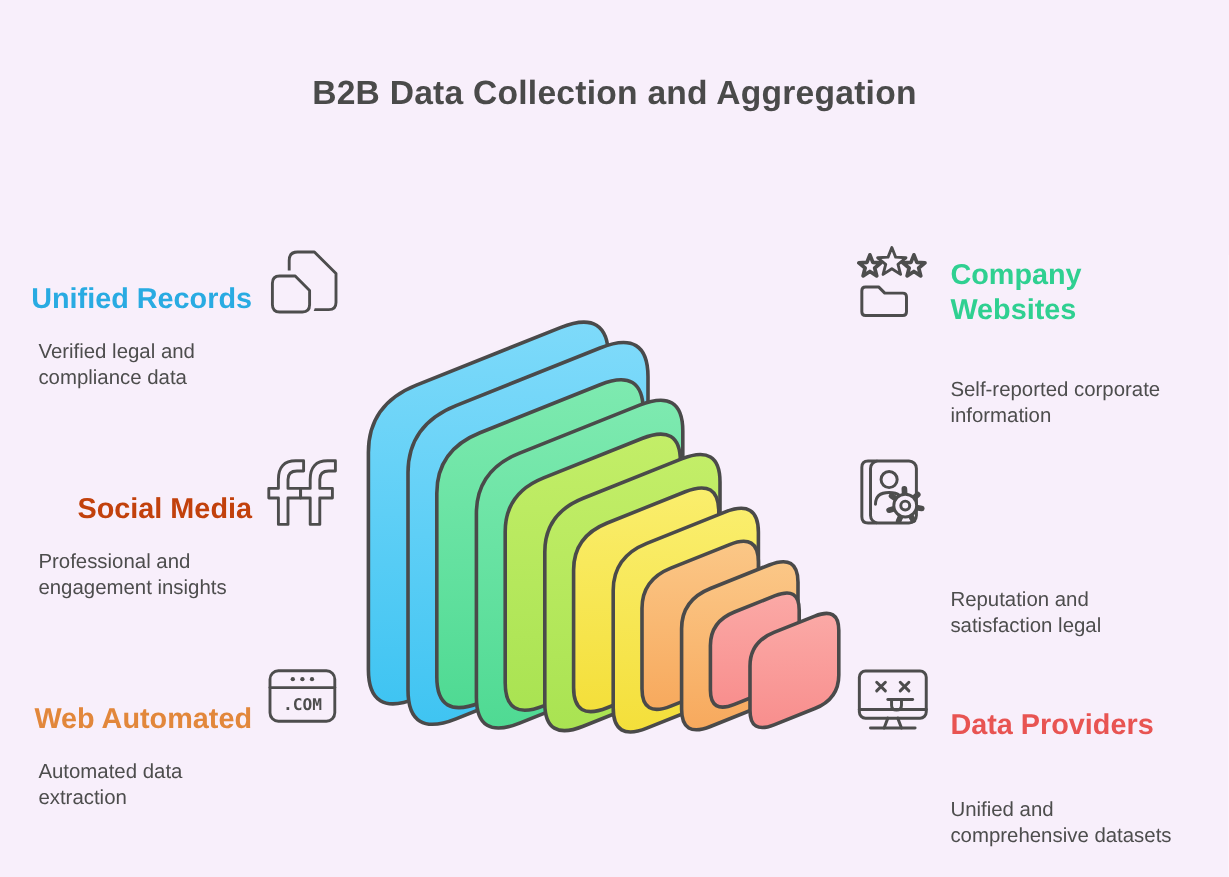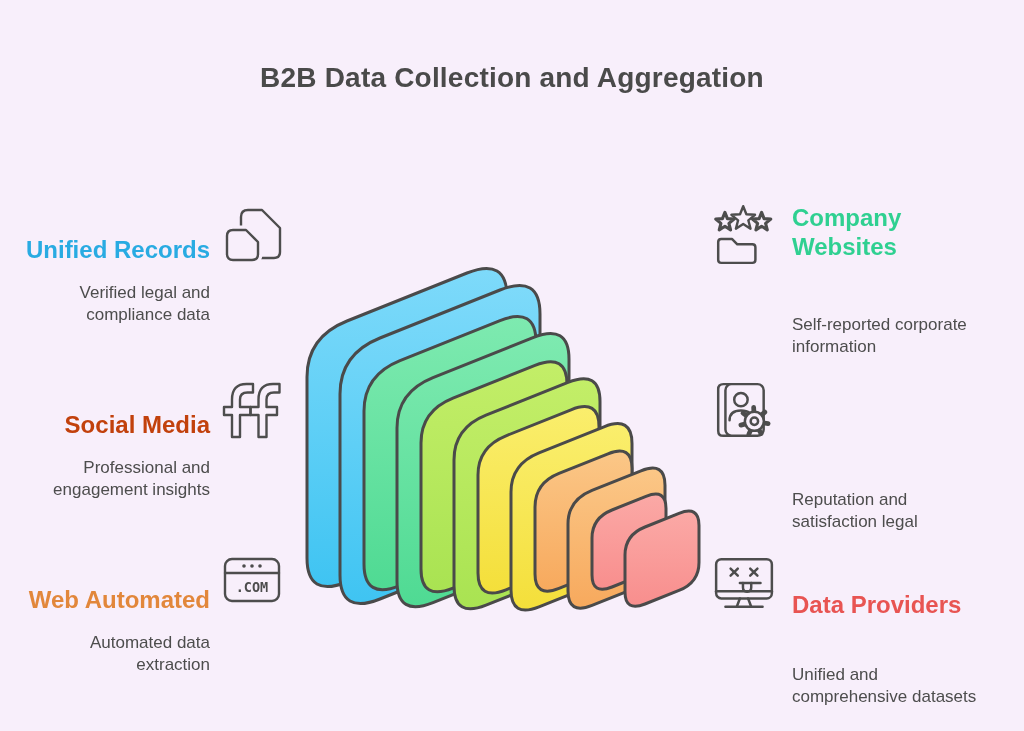--- a/index.html
+++ b/index.html
@@ -13,25 +13,25 @@
     font-size:28px;font-weight:bold;color:#4A4A4A;letter-spacing:.2px;margin:0;
   }
   .item{position:absolute;height:160px;}
   .item .icon{position:absolute;}
   .heading{font-weight:bold;font-size:24px;line-height:29px;position:absolute;margin:0;}
   .desc{font-size:17px;line-height:22px;color:#4D4D4D;position:absolute;margin:0;}
 
   .side-left{left:20px;width:262px;}
   .side-left .icon{left:202px;top:8px;}
   .side-left .heading{left:0;top:40px;width:190px;text-align:right;}
-  .side-left .desc{left:0;top:87px;width:190px;text-align:right;}
+  .side-left .desc{left:12px;top:87px;width:190px;text-align:left;}
 
   .side-right{left:712px;width:300px;}
   .side-right .icon{left:0;top:10px;}
-  .side-right .heading{left:80px;top:8px;width:190px;text-align:left;}
+  .side-right .heading{left:80px;top:20px;width:190px;text-align:left;}
   .side-right .desc{left:80px;top:87px;width:188px;text-align:left;margin-top:32px;}
   .item.r3 .heading{top:45px;}
 
   .row1{top:195px;} .row2{top:370px;} .row3{top:545px;}
 
   .pyramid{position:absolute;left:288px;top:238px;width:434px;height:404px;}
 
   .licon{stroke:#4D4D4D;stroke-width:2.4;fill:none;stroke-linecap:round;stroke-linejoin:round;}
   .licon .bgfill{fill:#F8EFFB;}
   .licon .halo{stroke:#F8EFFB;stroke-width:9;fill:#F8EFFB;}

